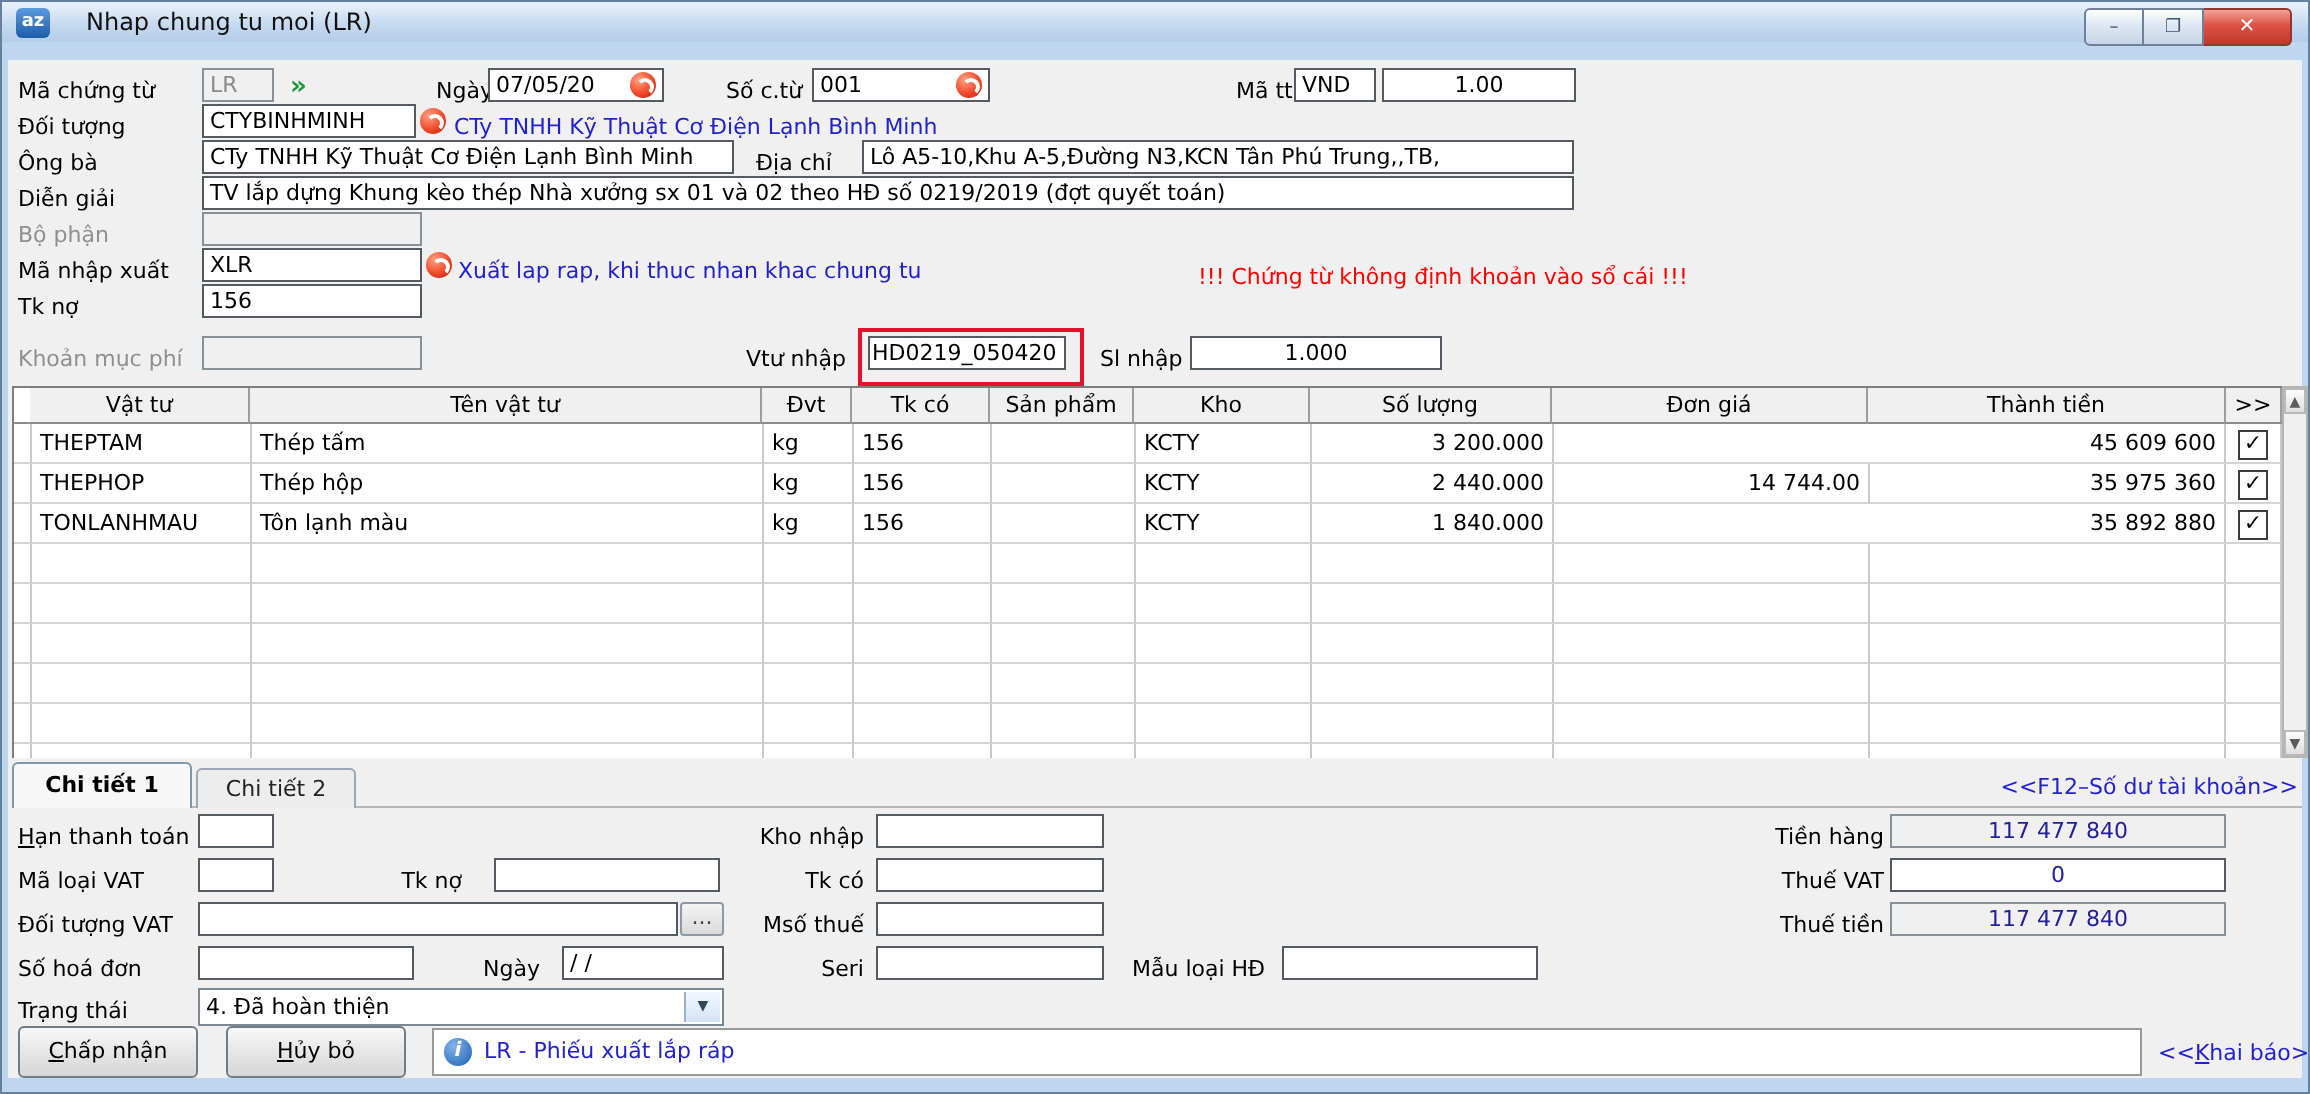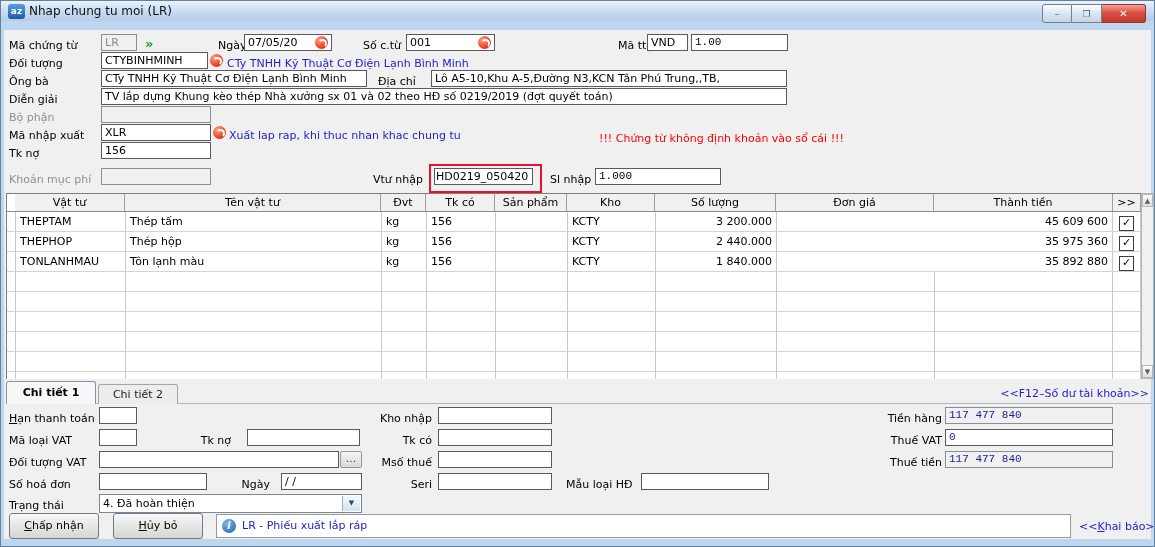--- a/index.html
+++ b/index.html
@@ -1,37 +1,37 @@
 <!DOCTYPE html>
 <html><head>
 <meta charset="utf-8">
 <style>
   html,body{margin:0;padding:0;background:#e8e8e8;}
   .window{position:relative;width:1155px;height:547px;background:#bed6ee;border:1px solid #63809e;
     font-family:"DejaVu Sans","Liberation Sans",sans-serif;font-size:11px;color:#000;overflow:hidden;box-sizing:border-box;}
   .titlebar{position:absolute;left:0;top:0;right:0;height:20px;
-    background:linear-gradient(#eaf3fc,#c6daf0 55%,#b4cde9);display:flex;align-items:center;padding:0 7px;gap:4px;box-sizing:border-box;}
+    background:linear-gradient(#eaf3fc,#c6daf0 55%,#b4cde9);display:flex;align-items:center;padding:0 7px;gap:18px;box-sizing:border-box;}
   .app-icon{width:17px;height:15px;border-radius:3px;background:linear-gradient(#5a9ce0,#1d5ca8);
     color:#fff;font-size:9px;font-weight:bold;display:flex;align-items:center;justify-content:center;flex:0 0 auto;}
   .title{font-size:12px;color:#101010;white-space:nowrap;}
   .winbtns{position:absolute;right:8px;top:3px;display:flex;}
   .winbtn{width:30px;height:19px;border:1px solid #70809a;background:linear-gradient(#fdfefe,#dde7f2 45%,#c6d5e6);
     display:flex;align-items:center;justify-content:center;font-size:9px;color:#41526b;box-sizing:border-box;}
   .winbtn.min{border-radius:3px 0 0 3px;}
   .winbtn.max{border-left:none;}
   .winbtn.close{width:44px;border-left:none;border-radius:0 3px 3px 0;border-color:#93362b;
     background:linear-gradient(#f3a198,#dd5144 45%,#c0392a);color:#fff;font-weight:bold;font-size:10px;}
   .content{position:absolute;left:3px;top:29px;right:3px;bottom:7px;background:#f0f0f0;}
   .lbl{position:absolute;height:17px;line-height:17px;white-space:nowrap;}
   .lbl.dim{color:#8f8f8f;}
   .lbl.right{text-align:right;}
   .fld{position:absolute;height:17px;line-height:15px;background:#fff;border:1px solid #565b61;
     box-sizing:border-box;padding:0 3px;white-space:nowrap;overflow:hidden;}
   .fld.dis{background:#f0f0f0;border-color:#898f96;}
-  .fld.num{text-align:left;font-family:Liberation Mono, monospace;}
+  .fld.num{text-align:center;}
   .blue{color:#2222cc;}
   .navy{color:#20209c;}
   .red{color:#ff0000;}
   .graytxt{color:#8a8a8a;}
   .ricon{position:absolute;width:13px;height:13px;border-radius:50%;
     background:radial-gradient(circle at 35% 30%,#ffa284,#f04a2a 55%,#b81c0a);}
   .ricon::after{content:"";position:absolute;left:3px;top:3px;width:5px;height:5px;border:2px solid #fff;
     border-left-color:transparent;border-bottom-color:transparent;border-radius:50%;}
   .garrow{position:absolute;color:#169a35;font-weight:bold;font-size:13px;line-height:13px;}
   .redbox{position:absolute;border:2px solid #e8112d;background:transparent;}
@@ -168,20 +168,21 @@
       </div>
       <div class="g-row">
         <div class="g-cell" style="width: 8px;"></div>
         <div class="g-cell" style="width: 110px;">THEPHOP</div>
         <div class="g-cell" style="width: 256px;">Thép hộp</div>
         <div class="g-cell" style="width: 45px;">kg</div>
         <div class="g-cell" style="width: 69px;">156</div>
         <div class="g-cell" style="width: 72px;"></div>
         <div class="g-cell" style="width: 88px;">KCTY</div>
         <div class="g-cell g-num" style="width: 121px;">2 440.000</div>
+        <div class="g-cell g-num" style="width: 158px;">14 744.00</div>
         <div class="g-cell g-flex g-num">35 975 360</div>
         <div class="g-cell g-center" style="width: 28px;"><span class="cb">✓</span></div>
       </div>
       <div class="g-row">
         <div class="g-cell" style="width: 8px;"></div>
         <div class="g-cell" style="width: 110px;">TONLANHMAU</div>
         <div class="g-cell" style="width: 256px;">Tôn lạnh màu</div>
         <div class="g-cell" style="width: 45px;">kg</div>
         <div class="g-cell" style="width: 69px;">156</div>
         <div class="g-cell" style="width: 72px;"></div>

